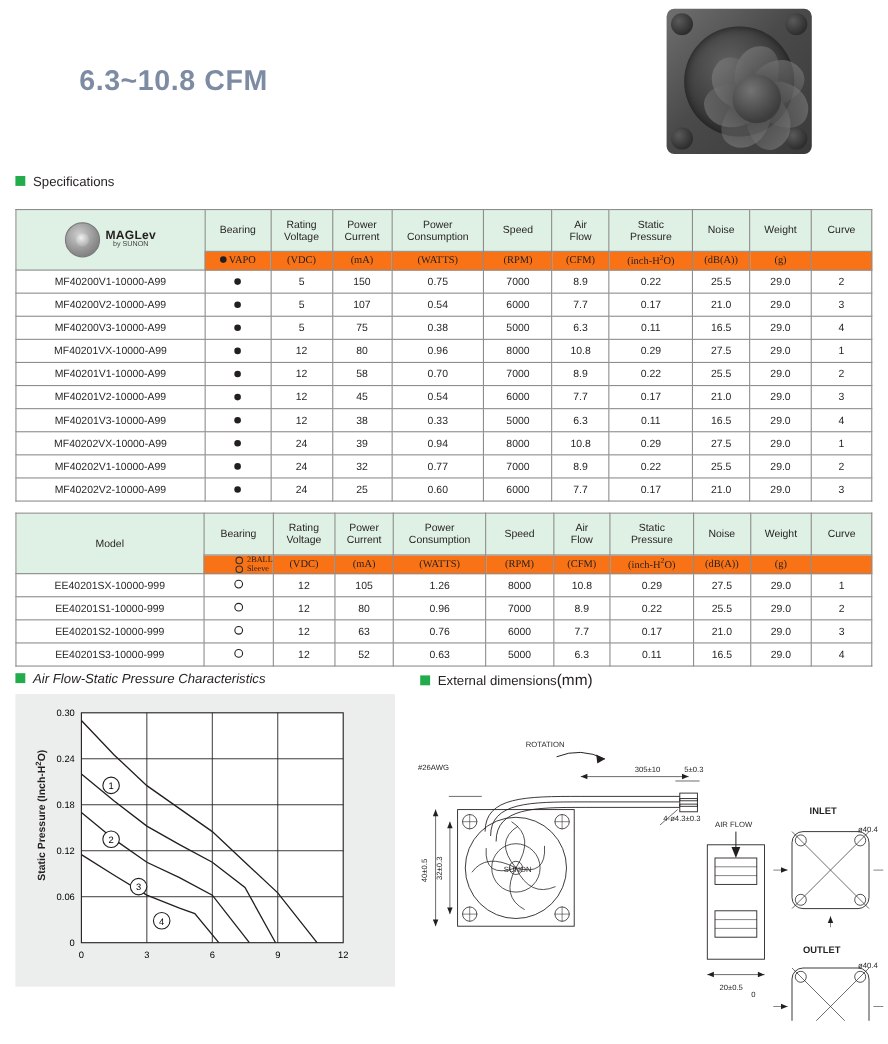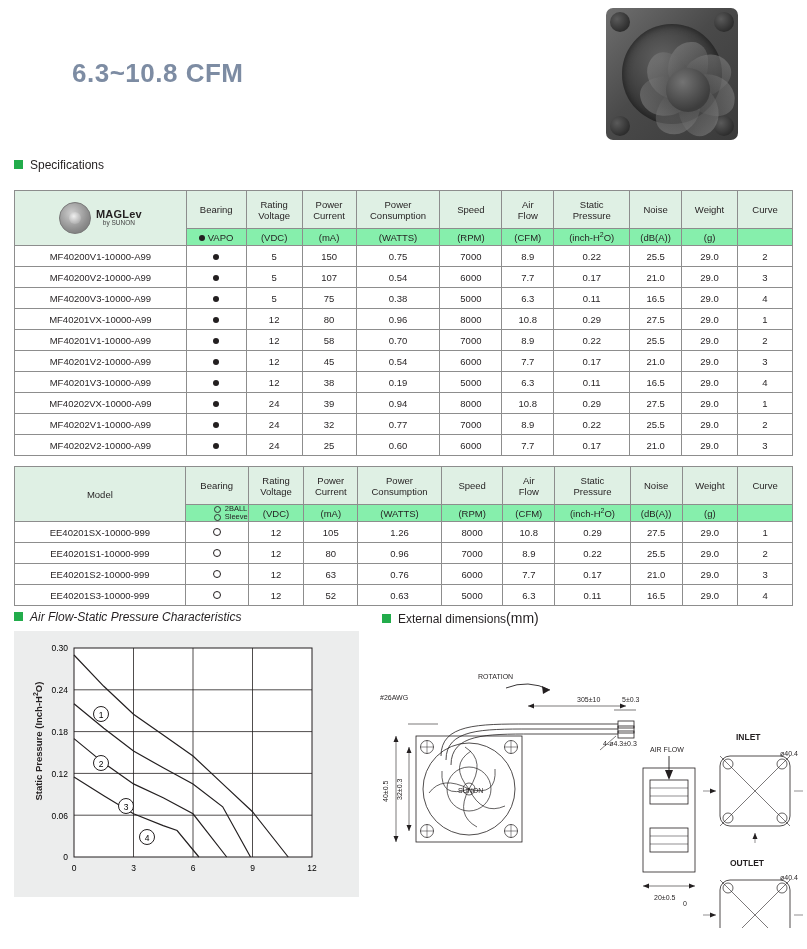--- a/index.html
+++ b/index.html
@@ -95,21 +95,21 @@
     color: #231f20;
   }
   table.spec td, table.spec th {
     border: 1px solid #8d8d8d;
     text-align: center;
     vertical-align: middle;
     padding: 0;
     font-weight: normal;
   }
   .hdr-green { background: #dff0e4; }
-  .hdr-gray  { background: #86efac; }
+  .hdr-gray  { background: #f97316; font-family: Liberation Serif, serif; }
   .row-h { height: 21px; }
   .hdr1-h { height: 38px; }
   .hdr2-h { height: 17px; }
   .model-cell { text-align: left; padding-left: 8px; }
   .sup { font-size: 7px; vertical-align: super; }
 
   
   .maglev-wrap {
     display: flex;
     align-items: center;
@@ -354,21 +354,21 @@
     <td>0.17</td>
     <td>21.0</td>
     <td>29.0</td>
     <td>3</td>
   </tr>
   <tr class="row-h">
     <td class="model-cell">MF40201V3-10000-A99</td>
     <td><span class="dot-filled"></span></td>
     <td>12</td>
     <td>38</td>
-    <td>0.19</td>
+    <td>0.33</td>
     <td>5000</td>
     <td>6.3</td>
     <td>0.11</td>
     <td>16.5</td>
     <td>29.0</td>
     <td>4</td>
   </tr>
   <tr class="row-h">
     <td class="model-cell">MF40202VX-10000-A99</td>
     <td><span class="dot-filled"></span></td>

